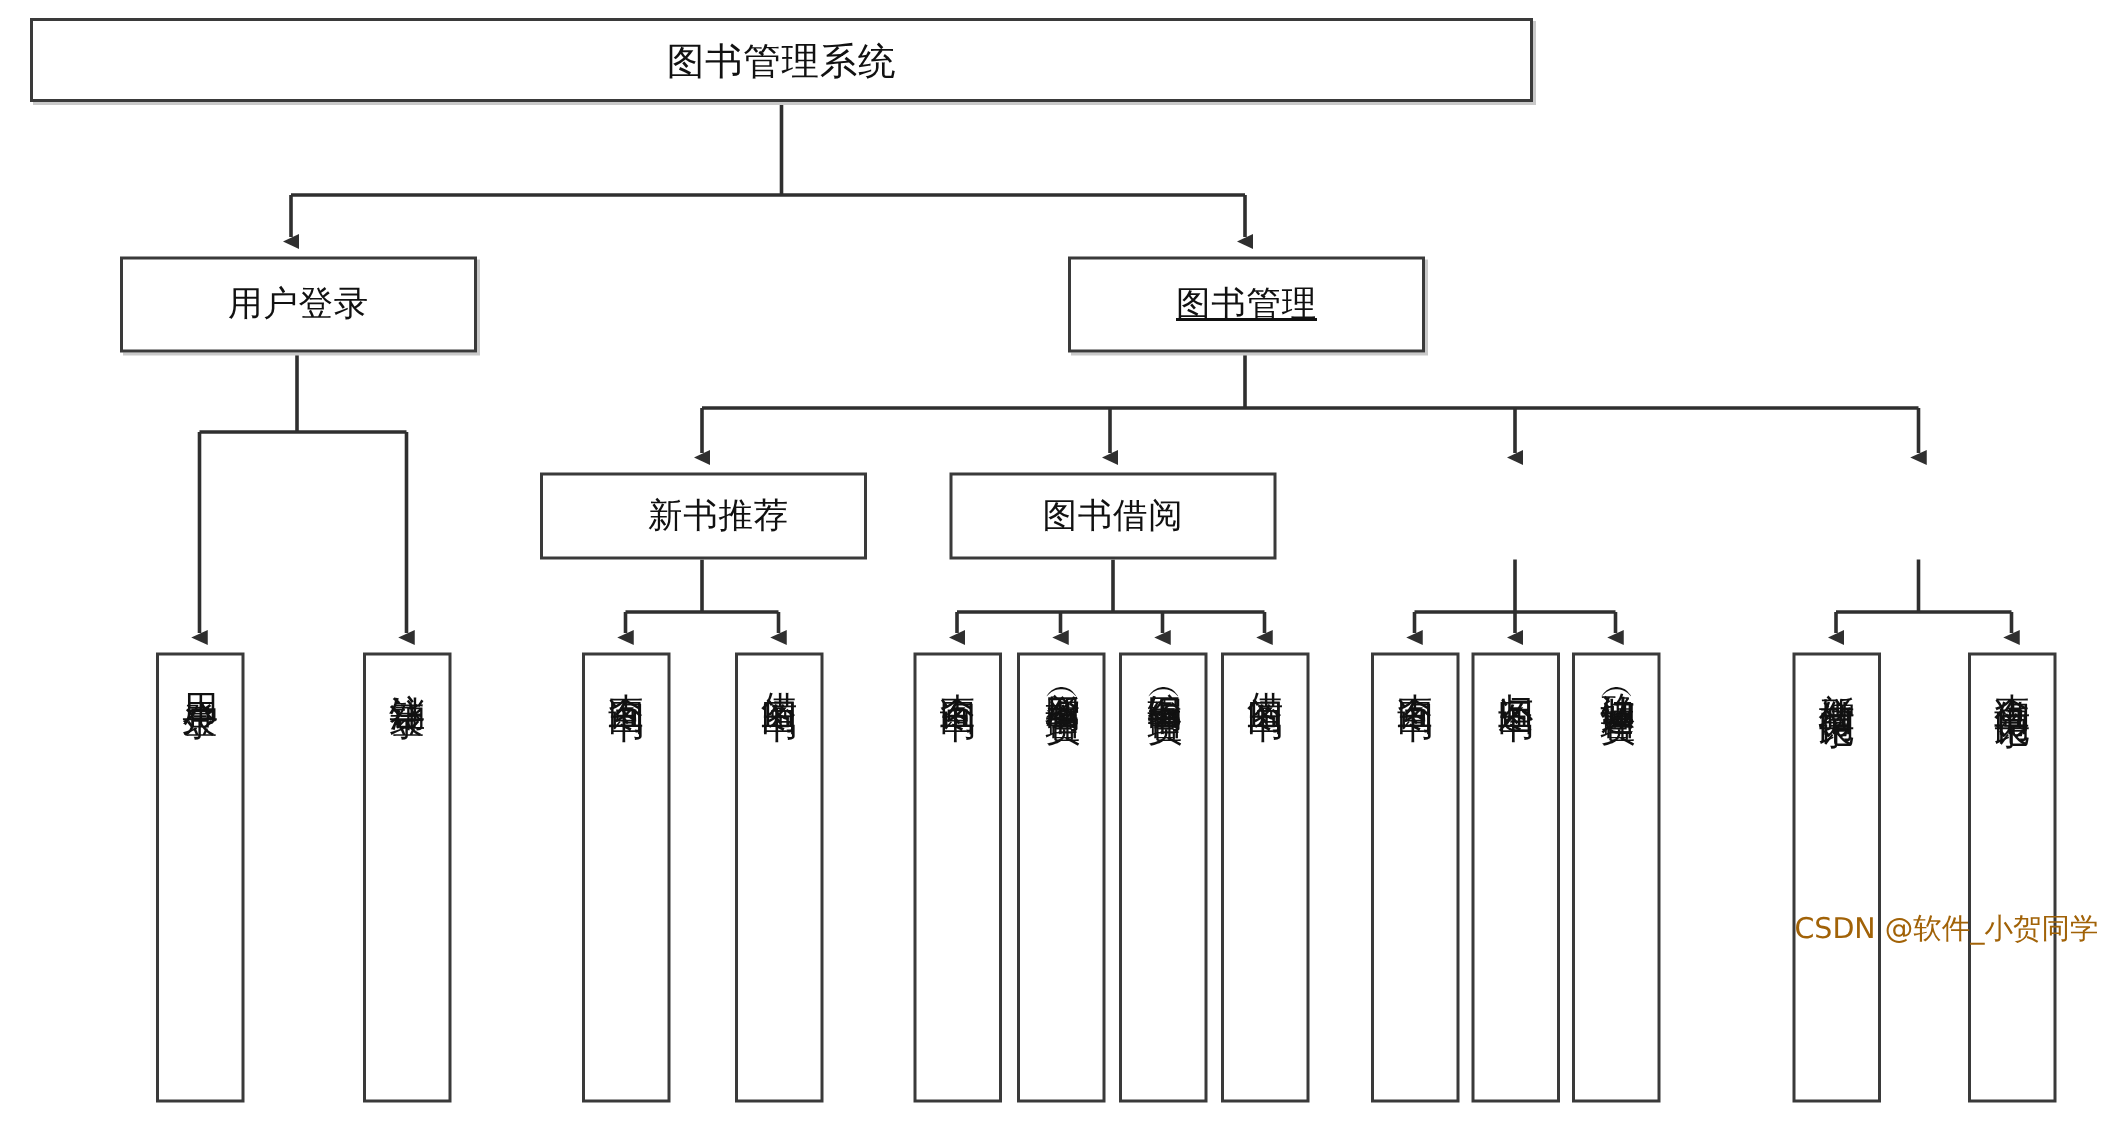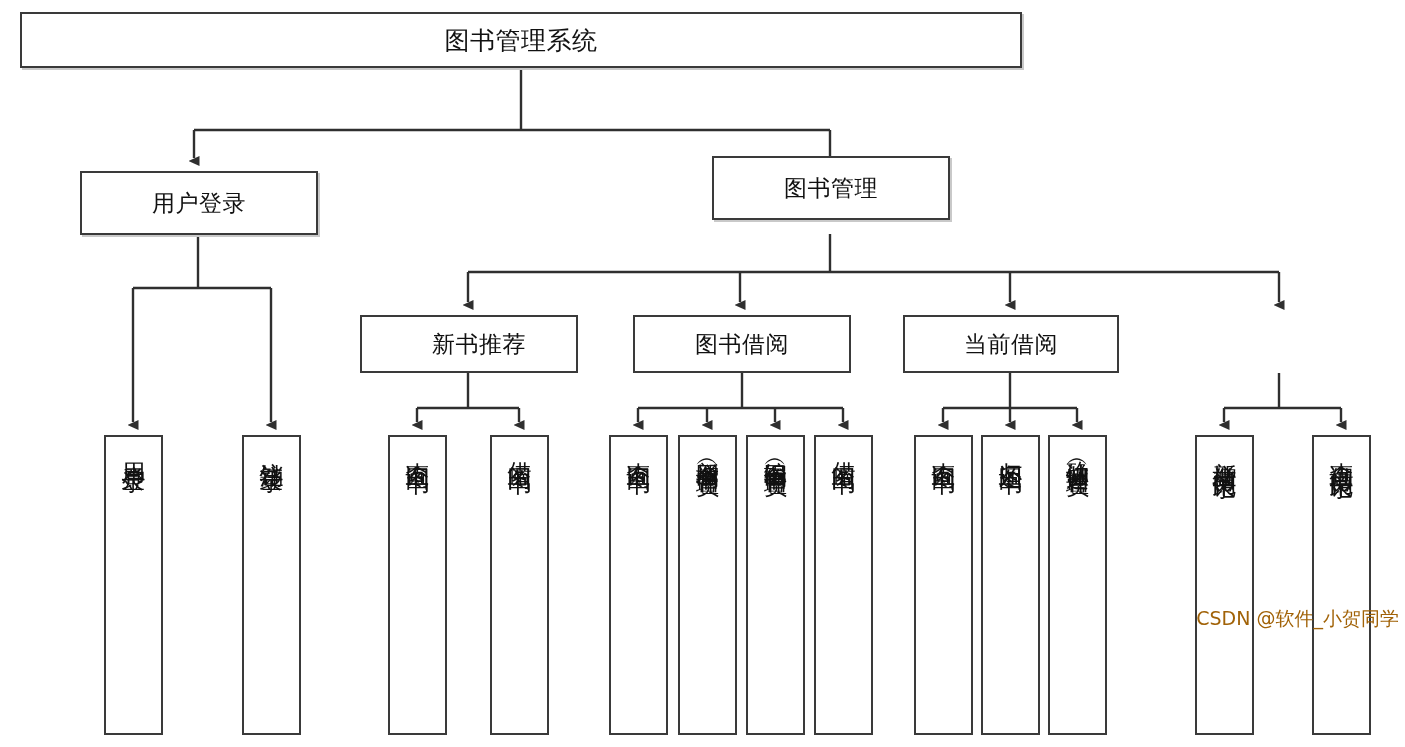--- a/index.html
+++ b/index.html
@@ -111,35 +111,32 @@
   </svg>
 
   <div class="node h-node title shadowed" style="left:20px;top:12px;width:1002px;height:56px;">
     <span class="lbl">图书管理系统</span>
   </div>
 
   <div class="node h-node shadowed" style="left:80px;top:171px;width:238px;height:64px;">
     <span class="lbl">用户登录</span>
   </div>
 
-  <div class="node h-node shadowed" style="left:712px;top:156px;width:238px;height:64px;">
+  <div class="node h-node shadowed" style="left:712px;top:171px;width:238px;height:64px;text-decoration:underline;">
     <span class="lbl">图书管理</span>
   </div>
 
   <div class="node h-node" style="left:360px;top:315px;width:218px;height:58px;padding-left:20px;">
     <span class="lbl">新书推荐</span>
   </div>
 
   <div class="node h-node" style="left:633px;top:315px;width:218px;height:58px;">
     <span class="lbl">图书借阅</span>
   </div>
 
-  <div class="node h-node" style="left:903px;top:315px;width:216px;height:58px;">
-    <span class="lbl">当前借阅</span>
-  </div>
 
 
   <div class="node v-node" style="left:104px;top:435px;width:59px;height:300px;">
     <span class="lbl">用户登录</span>
   </div>
 
   <div class="node v-node" style="left:242px;top:435px;width:59px;height:300px;">
     <span class="lbl">注销登录</span>
   </div>
 

